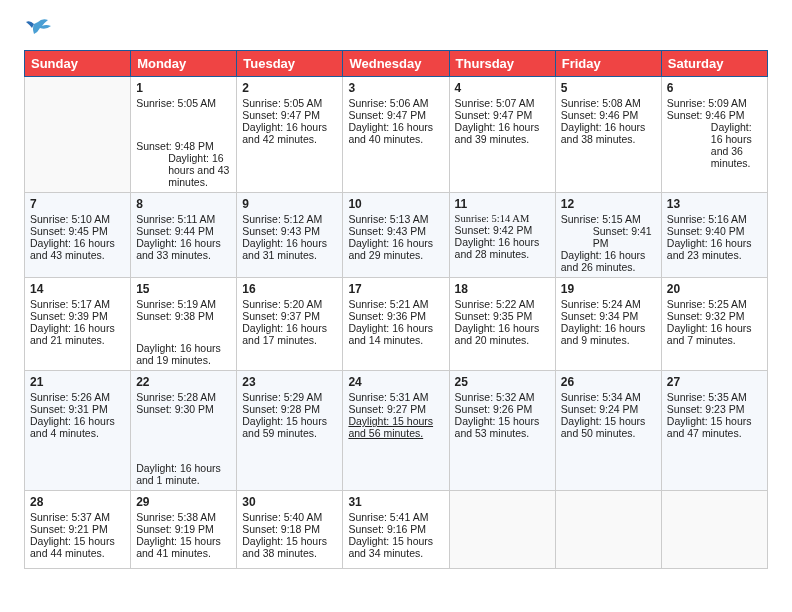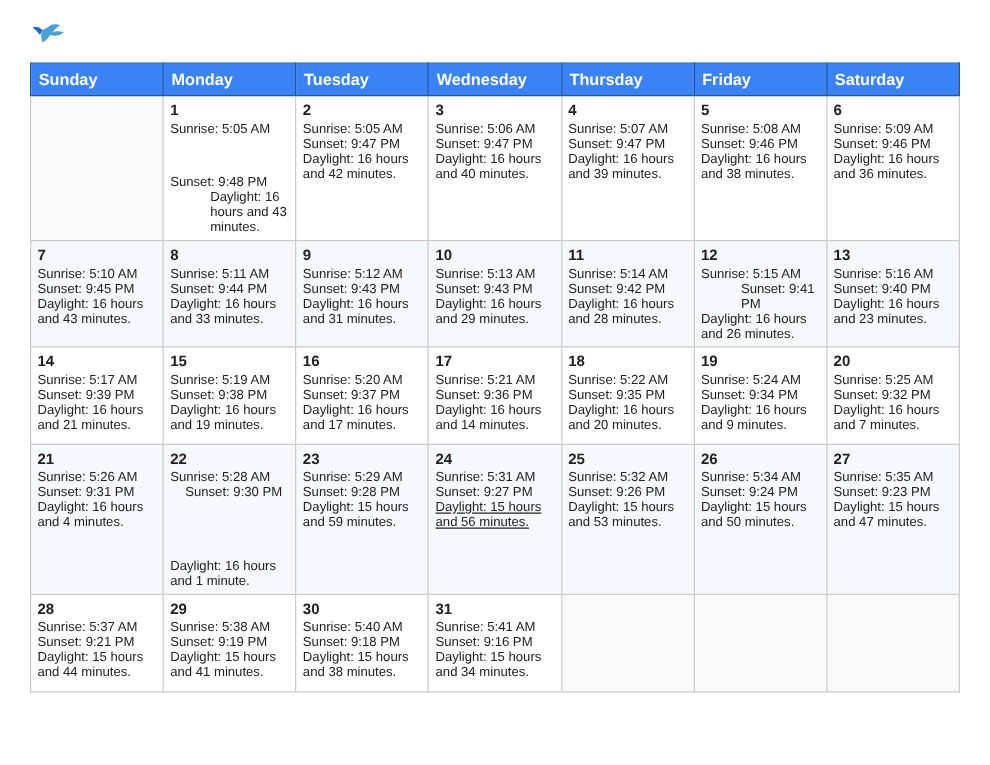--- a/index.html
+++ b/index.html
@@ -37,21 +37,21 @@
       font-size: 16px;
       color: #333;
       margin-top: 2px;
     }
     table {
       width: 100%;
       border-collapse: collapse;
       table-layout: fixed;
     }
     thead tr th {
-      background-color: #3b82f6;
+      background-color: #ef4444;
       color: #fff;
       font-size: 13px;
       font-weight: bold;
       padding: 5px 6px;
       text-align: left;
       border: 1px solid #1a5a9a;
     }
     tbody tr td {
       border: 1px solid #ccc;
       vertical-align: top;
@@ -138,21 +138,21 @@
           <td>
             <span class="day-number">5</span>
             <span style="display: block;">Sunrise: 5:08 AM</span>
             <span style="display: block;">Sunset: 9:46 PM</span>
             <span style="display: block;">Daylight: 16 hours and 38 minutes.</span>
           </td>
           <td>
             <span class="day-number">6</span>
             <span style="display: block;">Sunrise: 5:09 AM</span>
             <span style="display: block;">Sunset: 9:46 PM</span>
-            <span style="display: block;">Daylight: 16 hours and 36 minutes.</span>
+            <span style="display: block; margin-left: 44px;">Daylight: 16 hours and 36 minutes.</span>
           </td>
         </tr>
         <tr>
           <td>
             <span class="day-number">7</span>
             <span style="display: block;">Sunrise: 5:10 AM</span>
             <span style="display: block;">Sunset: 9:45 PM</span>
             <span style="display: block;">Daylight: 16 hours and 43 minutes.</span>
           </td>
           <td>
@@ -168,21 +168,21 @@
             <span style="display: block;">Daylight: 16 hours and 31 minutes.</span>
           </td>
           <td>
             <span class="day-number">10</span>
             <span style="display: block;">Sunrise: 5:13 AM</span>
             <span style="display: block;">Sunset: 9:43 PM</span>
             <span style="display: block;">Daylight: 16 hours and 29 minutes.</span>
           </td>
           <td>
             <span class="day-number">11</span>
-            <span style="display: block;">Sunrise: 5:14 AM</span>
+            <span style="display: block; font-family: Liberation Serif, serif;">Sunrise: 5:14 AM</span>
             <span style="display: block;">Sunset: 9:42 PM</span>
             <span style="display: block;">Daylight: 16 hours and 28 minutes.</span>
           </td>
           <td>
             <span class="day-number">12</span>
             <span style="display: block;">Sunrise: 5:15 AM</span>
             <span style="display: block; margin-left: 32px;">Sunset: 9:41 PM</span>
             <span style="display: block;">Daylight: 16 hours and 26 minutes.</span>
           </td>
           <td>
@@ -196,21 +196,21 @@
           <td>
             <span class="day-number">14</span>
             <span style="display: block;">Sunrise: 5:17 AM</span>
             <span style="display: block;">Sunset: 9:39 PM</span>
             <span style="display: block;">Daylight: 16 hours and 21 minutes.</span>
           </td>
           <td>
             <span class="day-number">15</span>
             <span style="display: block;">Sunrise: 5:19 AM</span>
             <span style="display: block;">Sunset: 9:38 PM</span>
-            <span style="display: block;">Daylight: 16 hours and 19 minutes.</span>
+            <span style="display: block; margin-top: 20px;">Daylight: 16 hours and 19 minutes.</span>
           </td>
           <td>
             <span class="day-number">16</span>
             <span style="display: block;">Sunrise: 5:20 AM</span>
             <span style="display: block;">Sunset: 9:37 PM</span>
             <span style="display: block;">Daylight: 16 hours and 17 minutes.</span>
           </td>
           <td>
             <span class="day-number">17</span>
             <span style="display: block;">Sunrise: 5:21 AM</span>
@@ -239,21 +239,21 @@
         <tr>
           <td>
             <span class="day-number">21</span>
             <span style="display: block;">Sunrise: 5:26 AM</span>
             <span style="display: block;">Sunset: 9:31 PM</span>
             <span style="display: block;">Daylight: 16 hours and 4 minutes.</span>
           </td>
           <td>
             <span class="day-number">22</span>
             <span style="display: block;">Sunrise: 5:28 AM</span>
-            <span style="display: block; margin-left: 12px;">Sunset: 9:30 PM</span>
+            <span style="display: block;">Sunset: 9:30 PM</span>
             <span style="display: block; margin-top: 47px;">Daylight: 16 hours and 1 minute.</span>
           </td>
           <td>
             <span class="day-number">23</span>
             <span style="display: block;">Sunrise: 5:29 AM</span>
             <span style="display: block;">Sunset: 9:28 PM</span>
             <span style="display: block;">Daylight: 15 hours and 59 minutes.</span>
           </td>
           <td>
             <span class="day-number">24</span>

